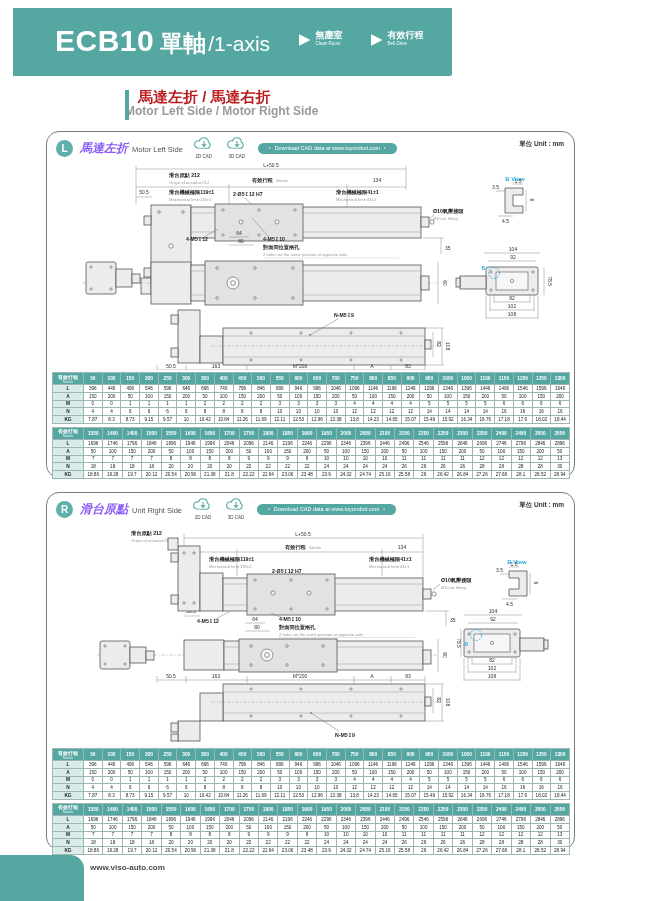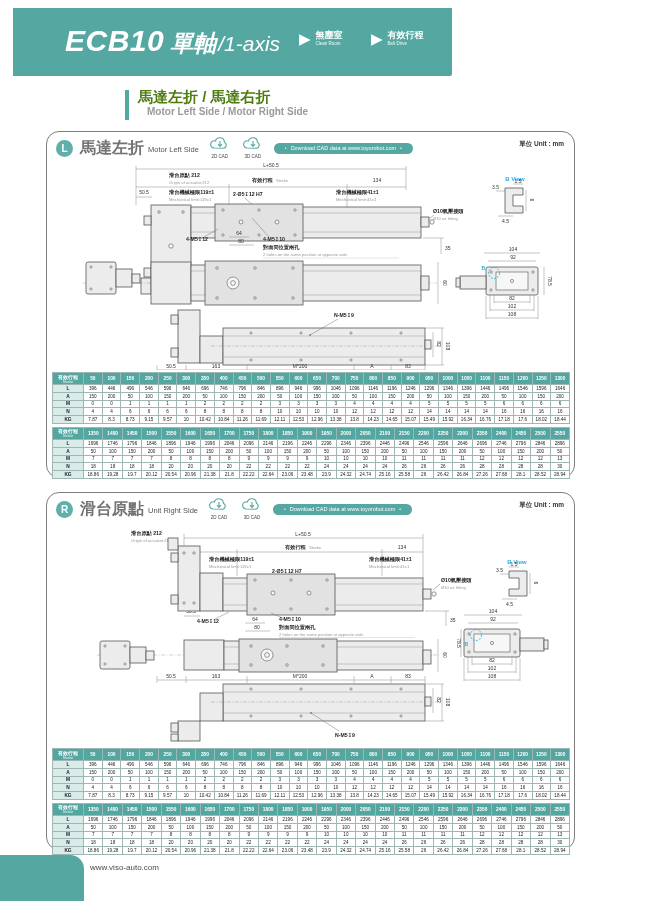--- a/index.html
+++ b/index.html
@@ -1,43 +1,43 @@
 <!DOCTYPE html>
 <html><head>
 <meta charset="utf-8">
 <style>
   html,body{margin:0;padding:0;background:#fff;}
   body{width:650px;height:901px;position:relative;font-family:"Liberation Sans","DejaVu Sans",sans-serif;overflow:hidden;}
 
   
   .banner{position:absolute;left:13px;top:8px;width:439px;height:68px;background:#55a7a2;border-radius:0 0 2px 0;}
-  .banner .brand{position:absolute;left:52px;top:16px;color:#fff;white-space:nowrap;font-style:italic;}
+  .banner .brand{position:absolute;left:42px;top:16px;color:#fff;white-space:nowrap;}
   .brand .model{font-size:30px;font-weight:bold;letter-spacing:.5px;}
   .brand .axis-zh{font-size:23px;font-weight:bold;margin-left:6px;}
   .brand .axis-en{font-size:21px;font-weight:300;margin-left:2px;}
   .hbadge{position:absolute;top:22px;display:flex;align-items:flex-start;color:#fff;}
   .hbadge .tri{font-size:15px;line-height:18px;margin-right:5px;}
   .hbadge .bt-zh{font-size:9px;font-weight:bold;display:block;line-height:11px;}
   .hbadge .bt-en{font-size:4.5px;display:block;line-height:6px;opacity:.95;}
   .hbadge1{left:286px;}
   .hbadge2{left:358px;}
 
   
   .sect{position:absolute;left:125px;top:88px;}
   .sect .bar{position:absolute;left:0;top:2px;width:4px;height:30px;background:#55a7a2;}
-  .sect .zh{margin-left:13px;font-size:15px;font-weight:bold;color:#4d7c0f;line-height:18px;}
-  .sect .en{margin-left:22px;font-size:10px;font-weight:bold;color:#9a9a9a;line-height:11px;}
+  .sect .zh{margin-left:13px;font-size:15px;font-weight:bold;color:#b91c1c;line-height:18px;}
+  .sect .en{margin-left:0;font-size:12px;font-weight:bold;color:#9a9a9a;line-height:11px;}
 
   
   .panel{position:absolute;left:46px;width:529px;border:1.3px solid #7d7d7d;border-radius:13px;background:#fff;box-sizing:border-box;}
   .panel-l{top:131px;height:347px;}
   .panel-r{top:492px;height:358px;}
   .phead{position:absolute;left:9px;top:6px;height:20px;display:flex;align-items:center;}
   .pbadge{width:17px;height:17px;border-radius:50%;background:#5fb0aa;color:#fff;font-size:10px;font-weight:bold;display:flex;align-items:center;justify-content:center;}
-  .ptitle-zh{font-size:16px;font-weight:bold;color:#737373;margin-left:7px;}
+  .ptitle-zh{font-size:12px;font-weight:bold;color:#8b5cf6;margin-left:7px;font-style:italic;}
   .ptitle-en{font-size:7.5px;color:#555;margin-left:4px;margin-top:2px;}
   .cadicon{margin-left:9px;text-align:center;}
   .cadicon .lbl{font-size:4.5px;color:#444;line-height:4px;}
   .pill{margin-left:9px;background:#55a7a2;color:#fff;font-size:5.5px;border-radius:7px;height:11px;display:flex;align-items:center;padding:0 7px;white-space:nowrap;}
   .pill .dot{font-size:5px;margin:0 4px;opacity:.9;}
   .unit{position:absolute;right:10px;top:8px;font-size:6.5px;font-weight:bold;color:#333;}
   .drawwrap{position:absolute;left:0;width:528px;}
   .panel-l .drawwrap{top:28px;}
   .panel-r .drawwrap{top:30px;}
   .tables{position:absolute;left:5px;right:4px;}
@@ -50,21 +50,21 @@
   .dim-table th,.dim-table td{border:1px solid #9fb7b4;padding:0;text-align:center;font-weight:normal;overflow:hidden;}
   .dim-table th.sh{background:#54a7a1;color:#fff;width:30px;height:11px;}
   .dim-table th.sv{background:#54a7a1;color:#fff;font-size:4.8px;font-weight:bold;}
   .shz{font-size:5px;font-weight:bold;line-height:6px;}
   .she{font-size:3.8px;opacity:.85;line-height:4px;}
   .dim-table th.rl{background:#d9ecea;font-size:4.8px;font-weight:bold;color:#222;height:6.8px;}
   .dim-table td{font-size:4.6px;color:#222;background:#fff;height:6.8px;}
 
   
   .footblock{position:absolute;left:0;top:855px;width:84px;height:46px;background:#55a7a2;border-radius:0 14px 0 0;}
-  .footurl{position:absolute;left:90px;top:863px;font-size:8px;font-weight:normal;color:#4a4a4a;}
+  .footurl{position:absolute;left:90px;top:863px;font-size:8px;font-weight:bold;color:#4a4a4a;}
 
   
   .tz{font-size:5.2px;font-weight:bold;fill:#222;}
   .te{font-size:4.2px;fill:#999;}
   .td{font-size:5px;fill:#333;}
   .tc{font-size:6px;font-weight:bold;fill:#29abe2;}
   .tcs{font-size:5px;font-weight:bold;fill:#29abe2;}
   line.dl{stroke:#888;stroke-width:.5;}
   line.ll{stroke:#777;stroke-width:.5;}
   line.ul{stroke:#bbb;stroke-width:.4;}

